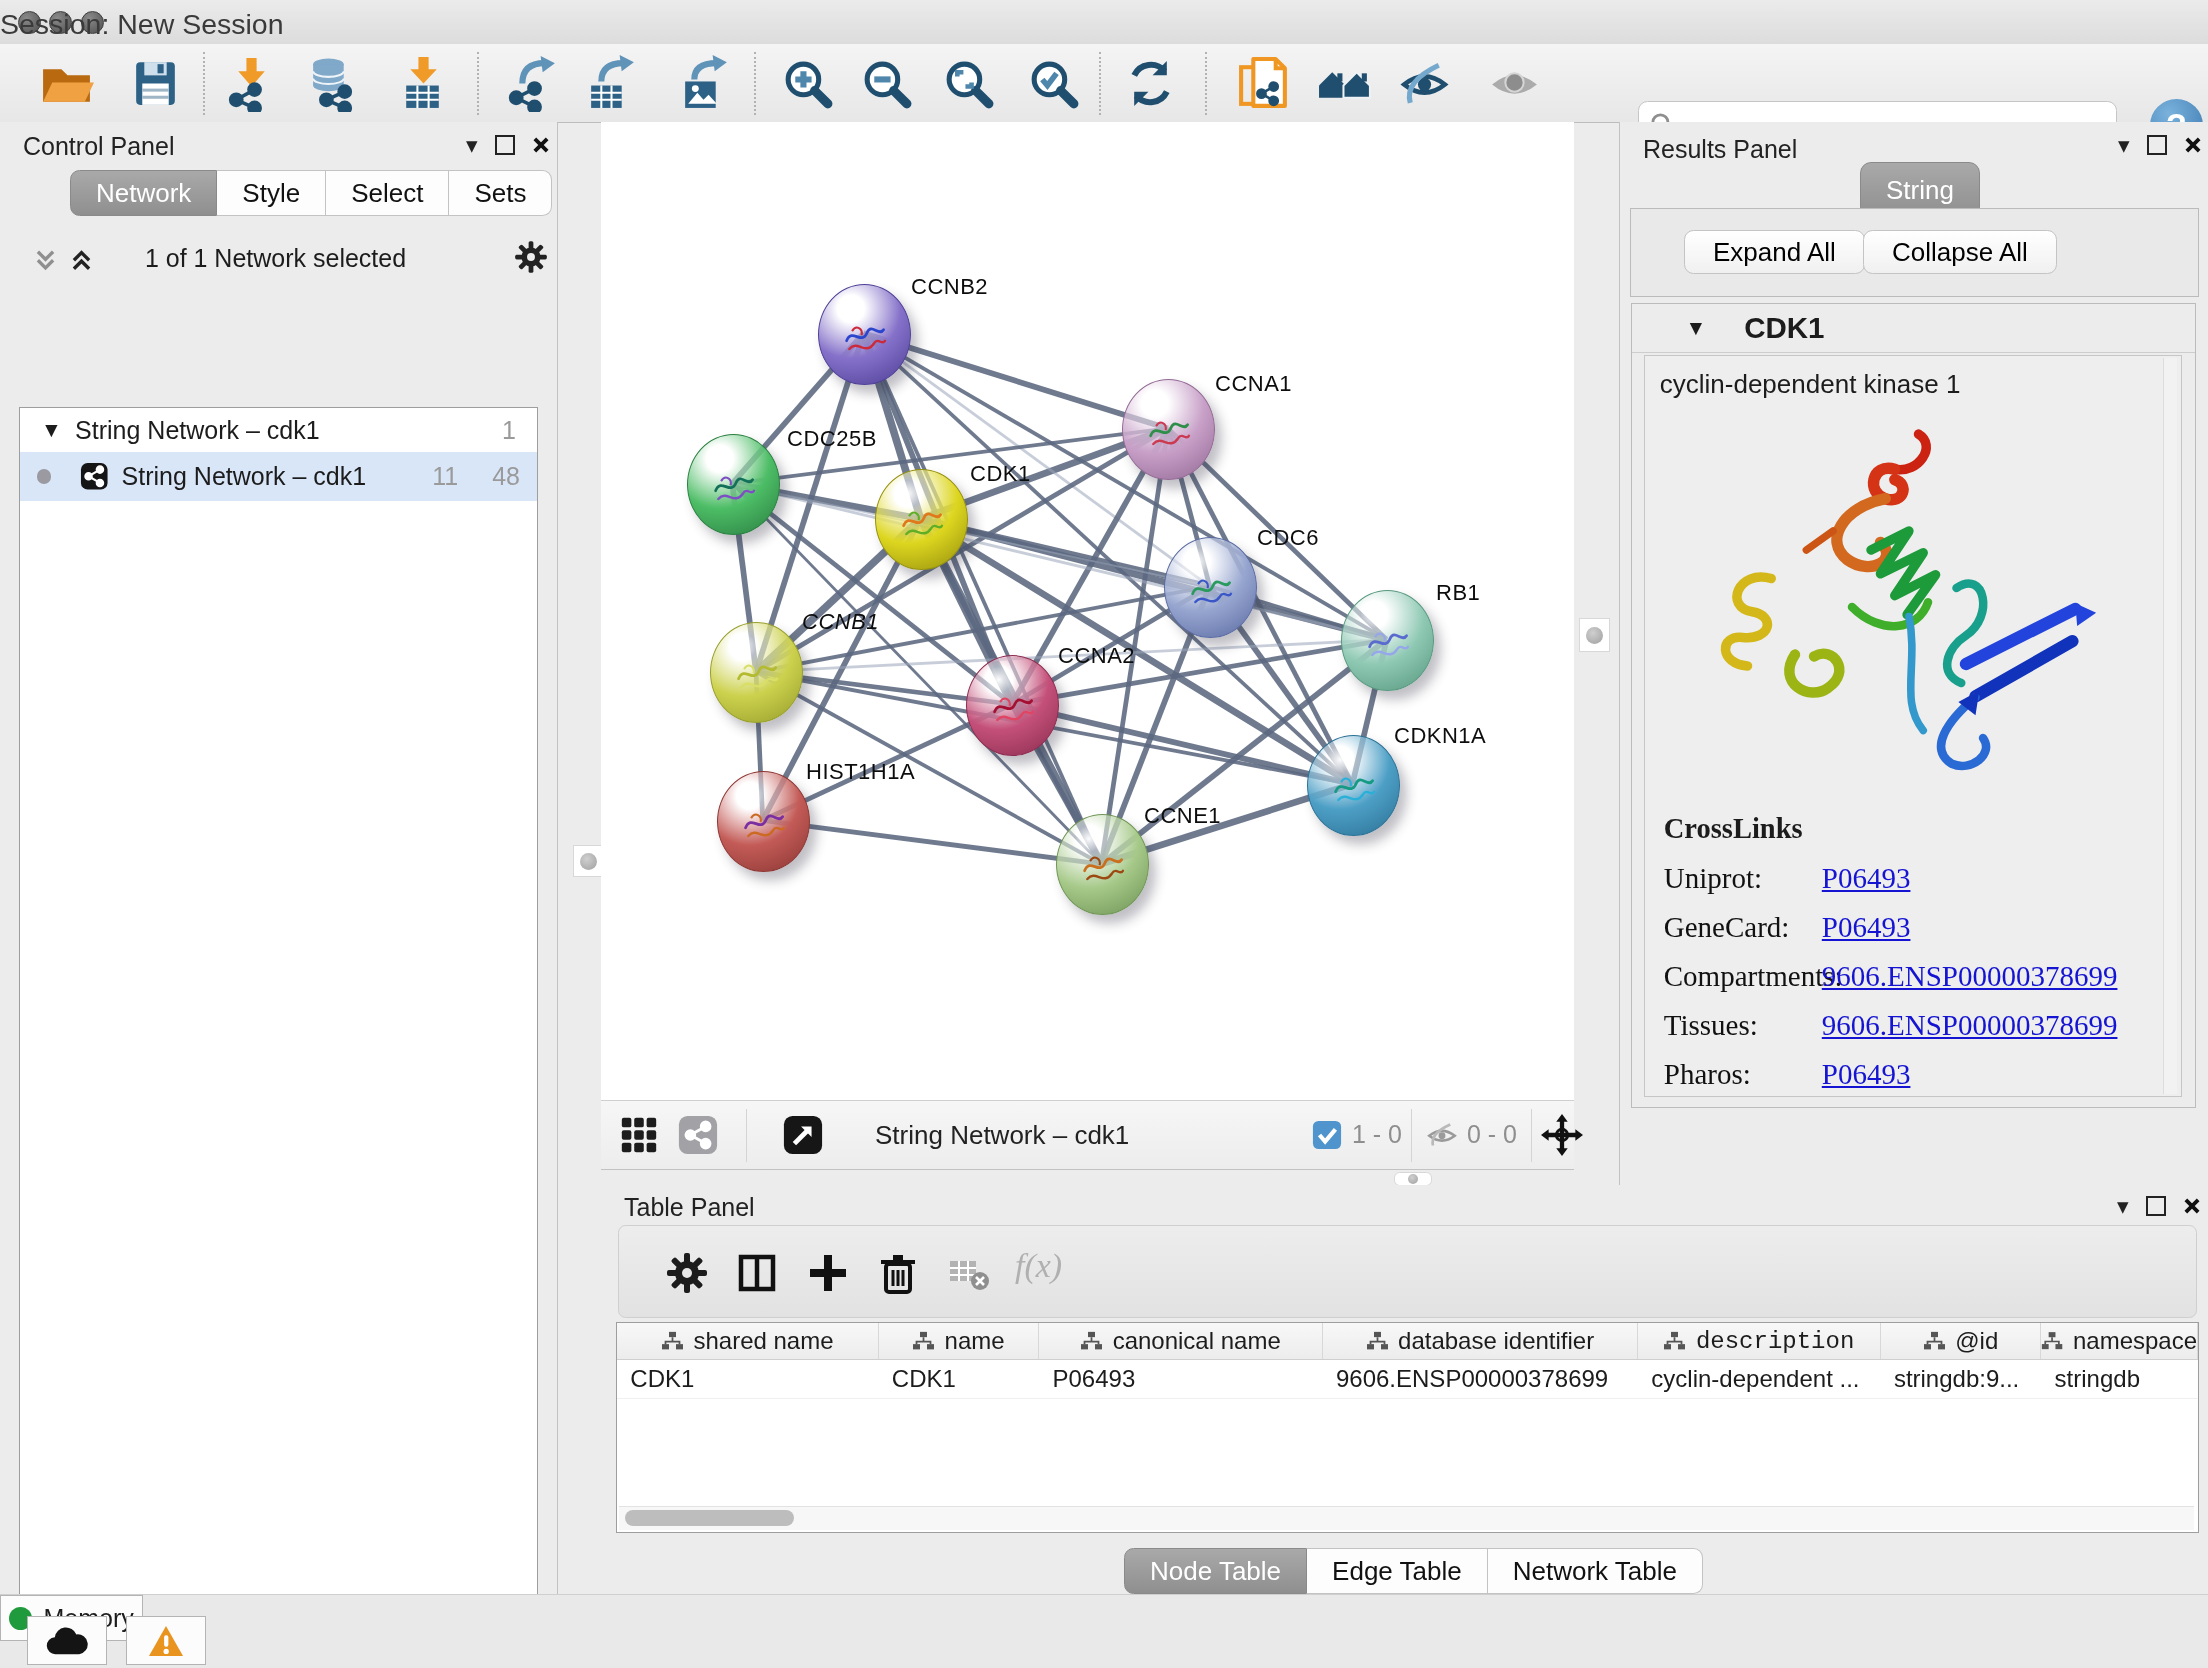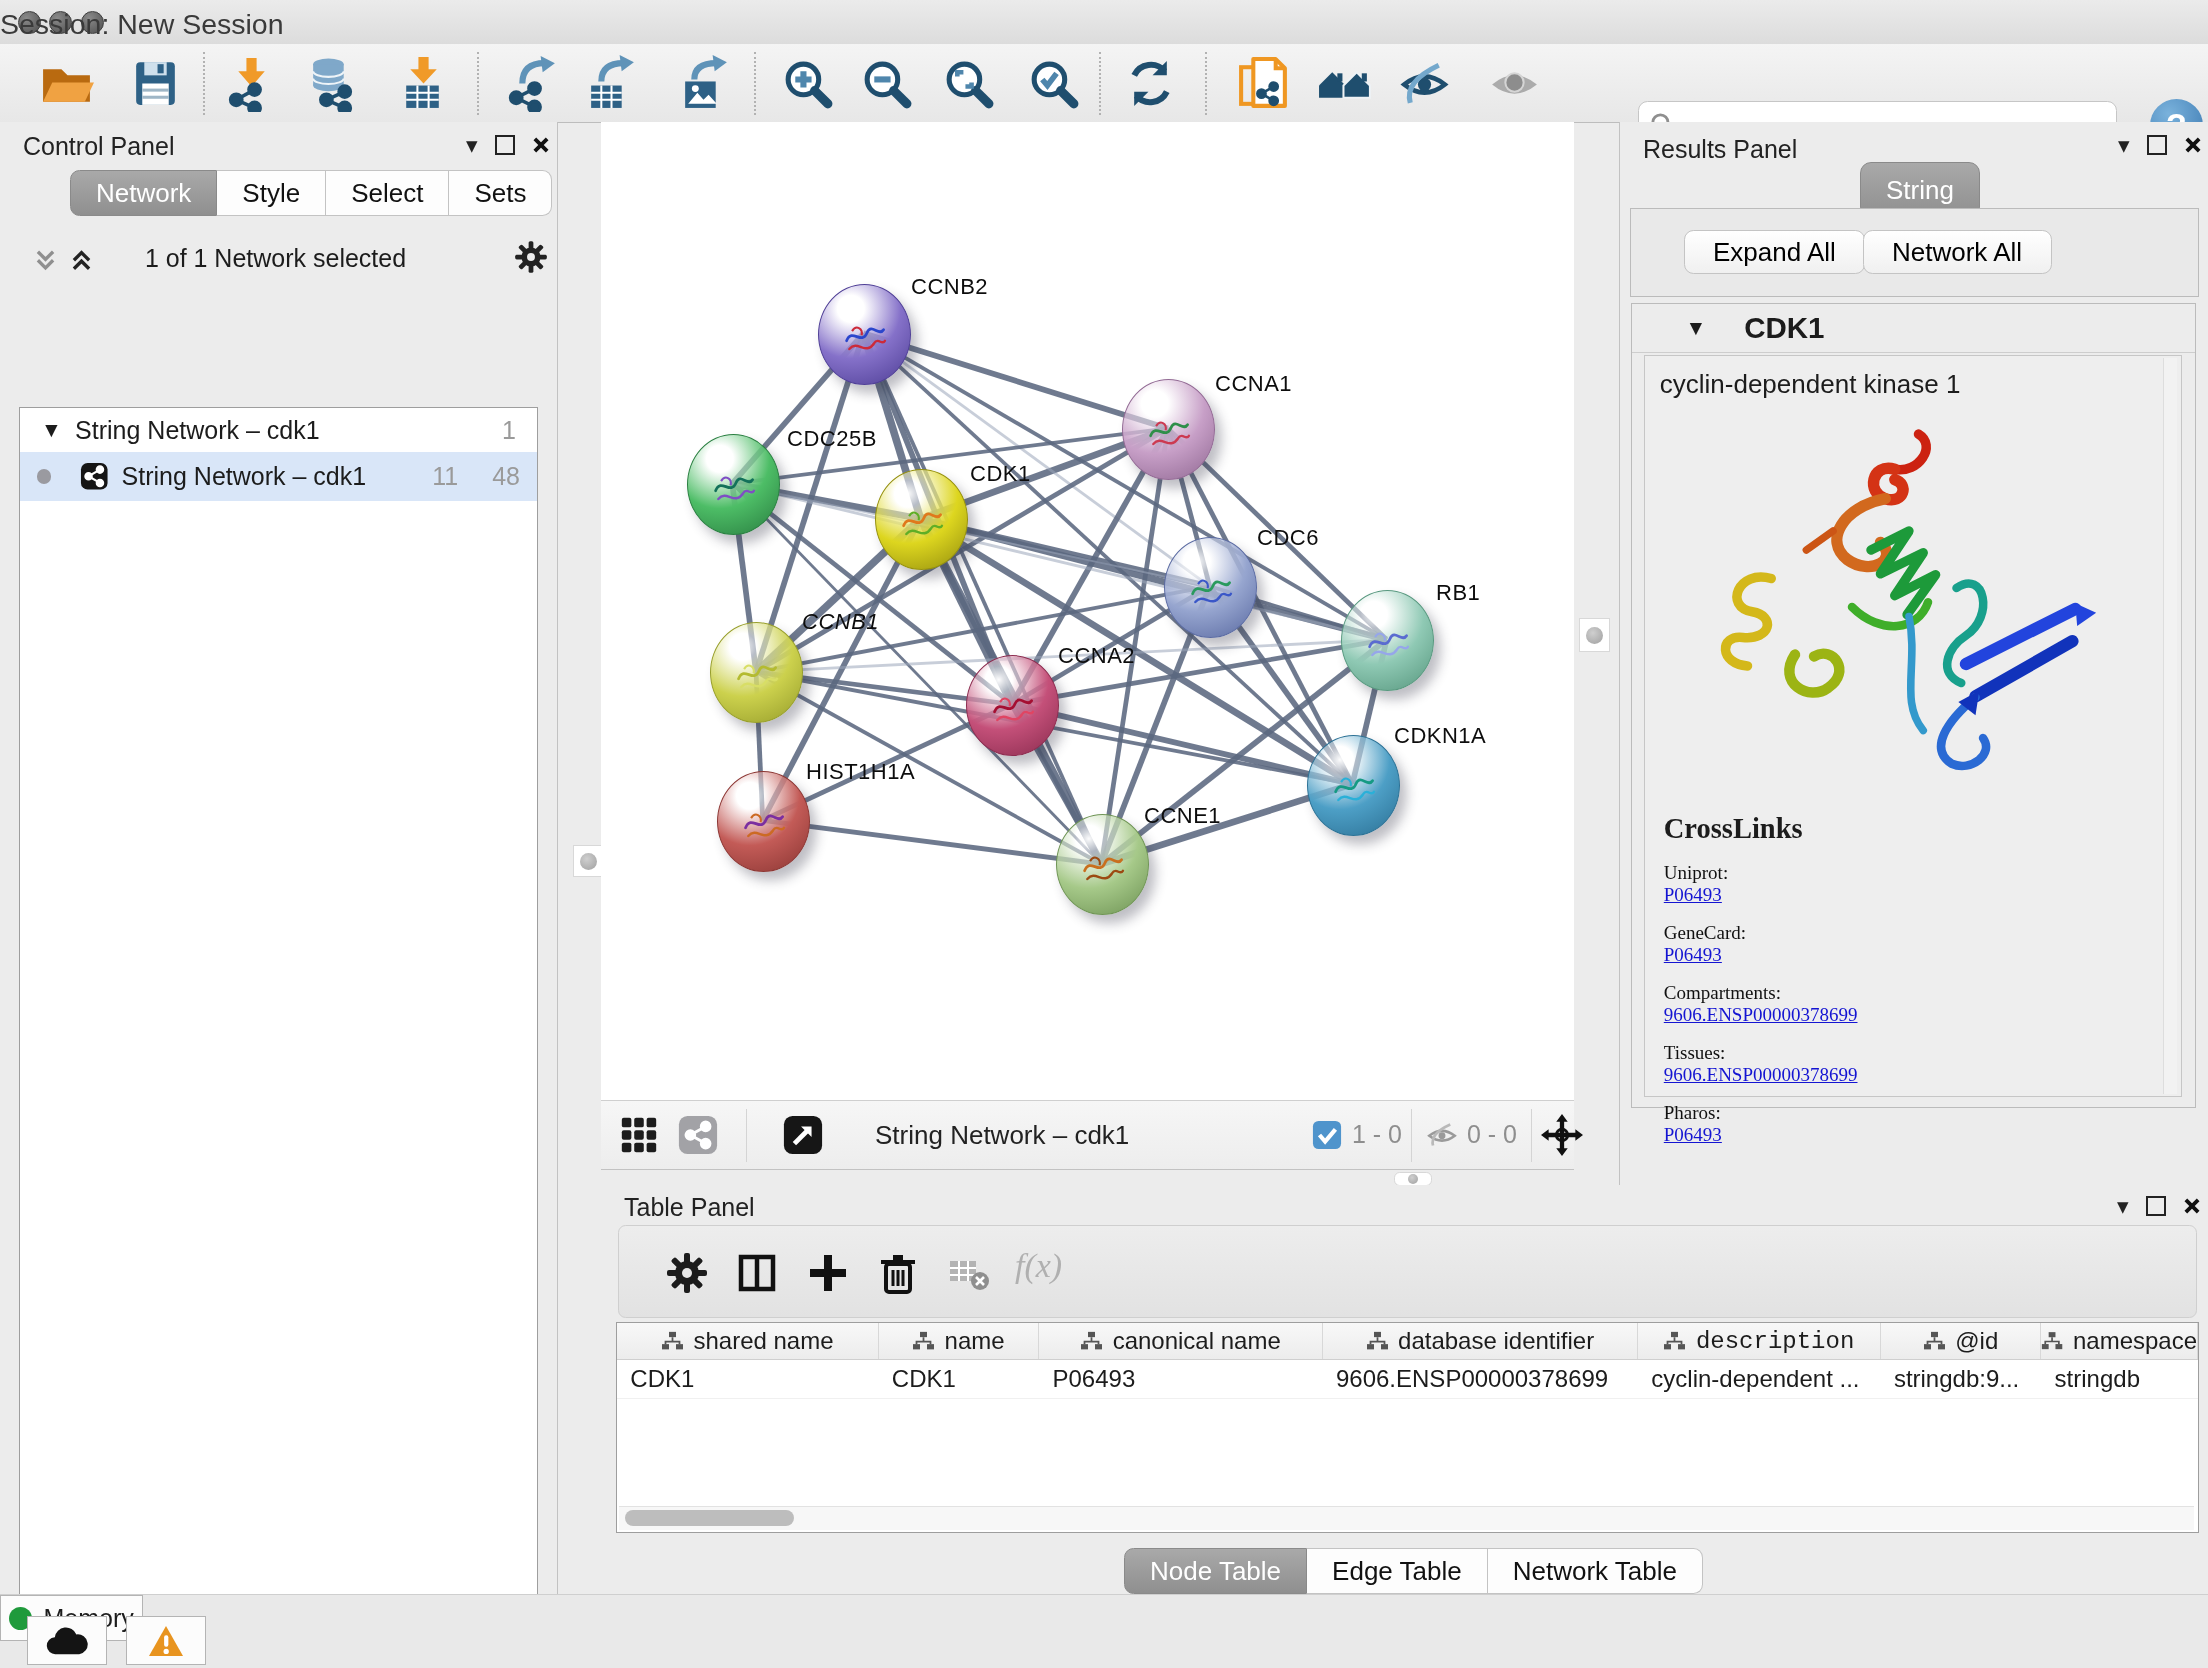--- a/index.html
+++ b/index.html
@@ -61,21 +61,21 @@
   #res-tab{height:40px;line-height:40px;padding:7px 25px;background:linear-gradient(#a9a9a9,#8f8f8f);
            color:#fff;font-size:26px;border-radius:11px;border:1px solid #8a8a8a;cursor:pointer;}
   #res-boxA{left:9.5px;top:86px;width:569px;height:89px;border:1.9px solid #bbb;background:#e9e9e9;box-sizing:border-box;}
   .rbtn{height:44px;line-height:42px;padding:0 28.5px;background:linear-gradient(#fff,#f0f0f0);
         border:1.9px solid #c4c4c4;border-radius:9.5px;font-size:26px;cursor:pointer;}
   #res-boxB{left:11.4px;top:181px;width:565px;height:805px;border:1.9px solid #bbb;background:#ececec;box-sizing:border-box;}
   #res-entry-head{height:48px;display:flex;align-items:center;border-bottom:1px solid #cdcdcd;}
   #res-inner{position:absolute;left:11.4px;top:51px;width:538px;height:742px;border:1.9px solid #c6c6c6;
              background:#eeeeee;box-sizing:border-box;}
   #crosslinks{font-family:"Liberation Serif","DejaVu Serif",serif;}
-  .xl-row{display:flex;font-size:19px;margin-bottom:16px;flex-direction:column;}
+  .xl-row{display:flex;font-size:29px;margin-bottom:16px;}
   .xl-label{width:158px;color:#111;}
   .xl-value{text-decoration:underline;cursor:pointer;}
   #res-scroll{position:absolute;right:3.8px;top:1.9px;bottom:1.9px;width:13.3px;background:#f2f2f2;border-left:1px solid #ddd;}
   
   #table-panel{left:601px;top:1185px;width:1607px;height:409px;background:#ececec;}
   #tp-toolbar{left:17px;top:40px;width:1579px;height:93px;background:linear-gradient(#ededed,#e2e2e2);
               border:1px solid #cfcfcf;border-radius:7.6px;box-sizing:border-box;}
   .tpico{top:23px;width:48px;height:48px;cursor:pointer;}
   #dtable{left:15px;top:137px;width:1583px;height:211px;border:1.9px solid #9e9e9e;background:#fff;
           box-sizing:border-box;overflow:hidden;}
@@ -516,21 +516,21 @@
     <span class="wtri">▾</span>
     <span class="wsq"></span>
     <svg class="wx" width="18" height="18" viewBox="0 0 19 19">
       <path d="M3 3l13 13M16 3L3 16" stroke="#111" stroke-width="4"></path>
       </svg>
   </div>
   <div id="res-tab" class="abs" style="left:240px;top:40px">String</div>
 
   <div id="res-boxA" class="abs">
     <button class="rbtn abs" style="left:53px;top:21px">Expand All</button>
-    <button class="rbtn abs" style="left:232px;top:21px">Network All</button>
+    <button class="rbtn abs" style="left:232px;top:21px">Collapse All</button>
   </div>
 
   <div id="res-boxB" class="abs">
     <div id="res-entry-head">
       <span style="margin:0 38px 0 53px;font-size:21px">▼</span>
       <span style="font-size:29.5px;font-weight:bold">CDK1</span>
     </div>
     <div id="res-inner">
       <div style="font-size:26px;padding:13.3px 0 0 15px">cyclin-dependent kinase 1</div>
       <svg class="abs" style="left:36px;top:61px" width="418" height="380" viewBox="0 0 440 400">

